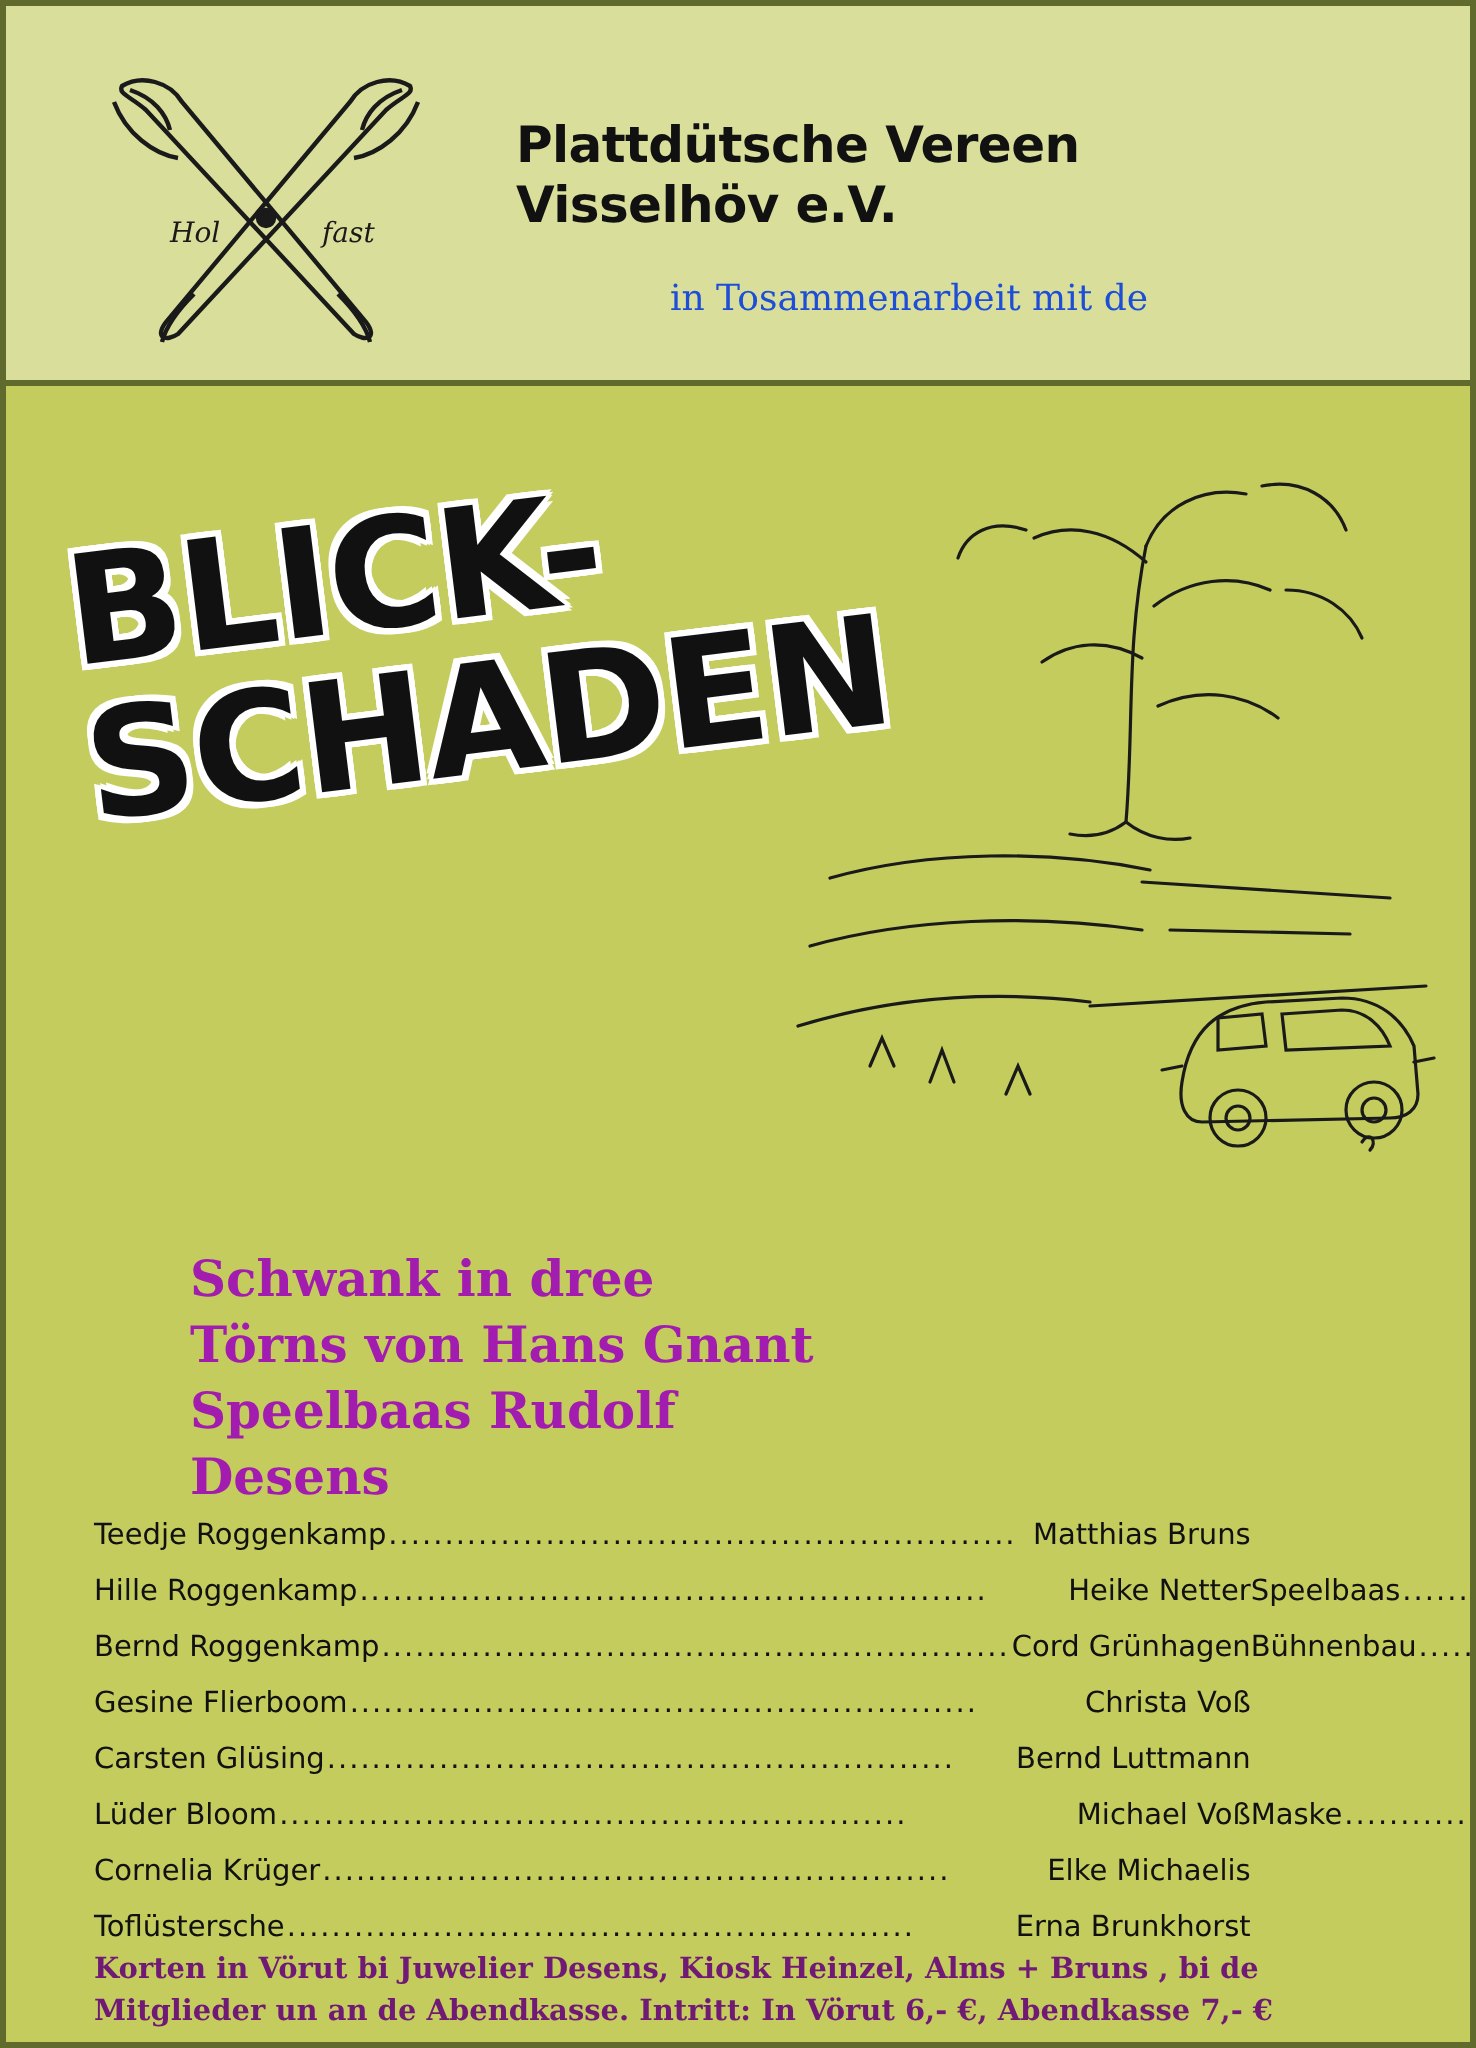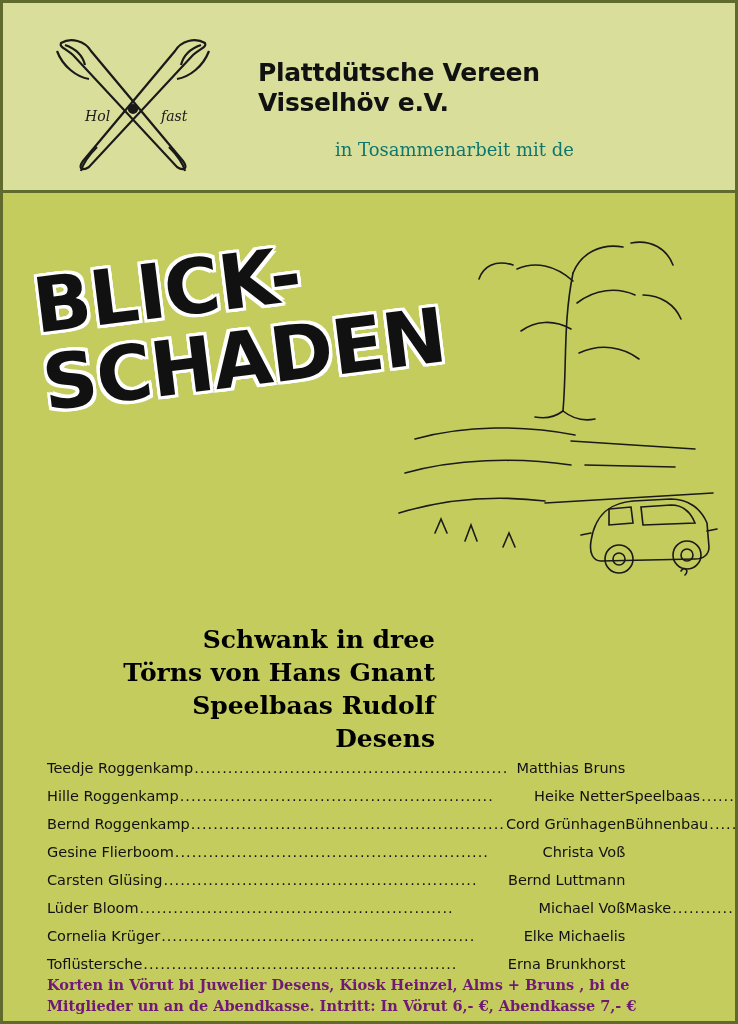--- a/index.html
+++ b/index.html
@@ -50,21 +50,21 @@
     font-weight: bold;
     font-size: 25px;
     color: #111;
     letter-spacing: -0.3px;
     line-height: 1.18;
   }
   .header-titles .coop {
     margin-top: 22px;
     font-family: "DejaVu Serif", serif;
     font-size: 18px;
-    color: #0f766e;
+    color: #1d4ed8;
     text-align: right;
     padding-right: 4px;
   }
   .leb-logo {
     position: absolute;
     right: 22px;
     top: 28px;
     width: 160px;
     height: 145px;
   }
@@ -97,26 +97,26 @@
   }
   .title-line.second {
     margin-top: 4px;
   }
 
   .subtitle {
     position: absolute;
     right: 300px;
     top: 430px;
     width: 340px;
-    text-align: right;
+    text-align: left;
     font-family: "DejaVu Serif", serif;
     font-weight: bold;
     font-size: 25px;
     line-height: 1.32;
-    color: #000000;
+    color: #a21caf;
   }
 
   .illustration {
     position: absolute;
     right: 10px;
     top: 10px;
     width: 330px;
     height: 380px;
   }
 

